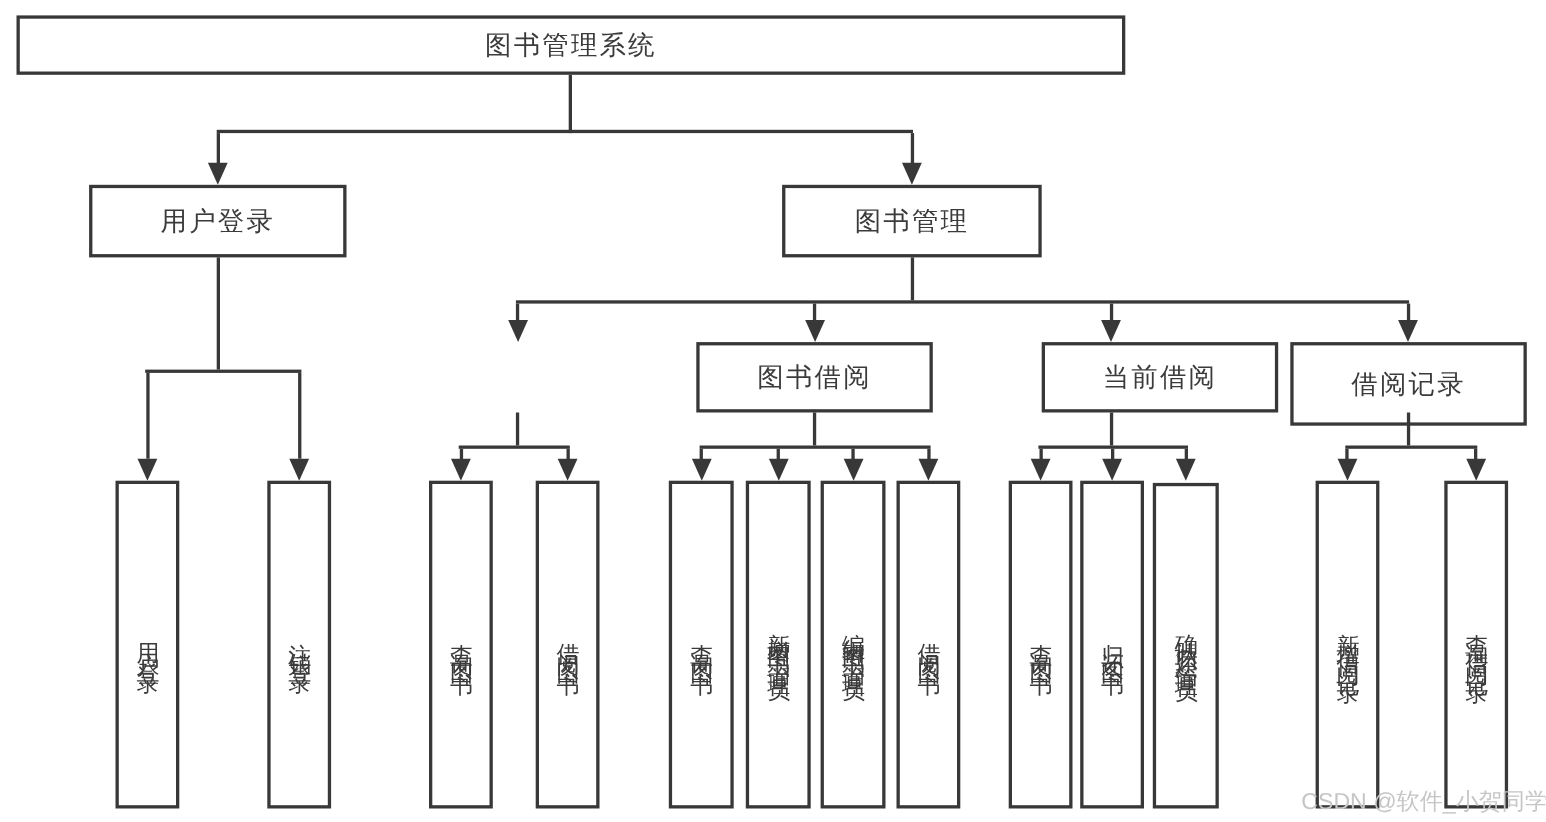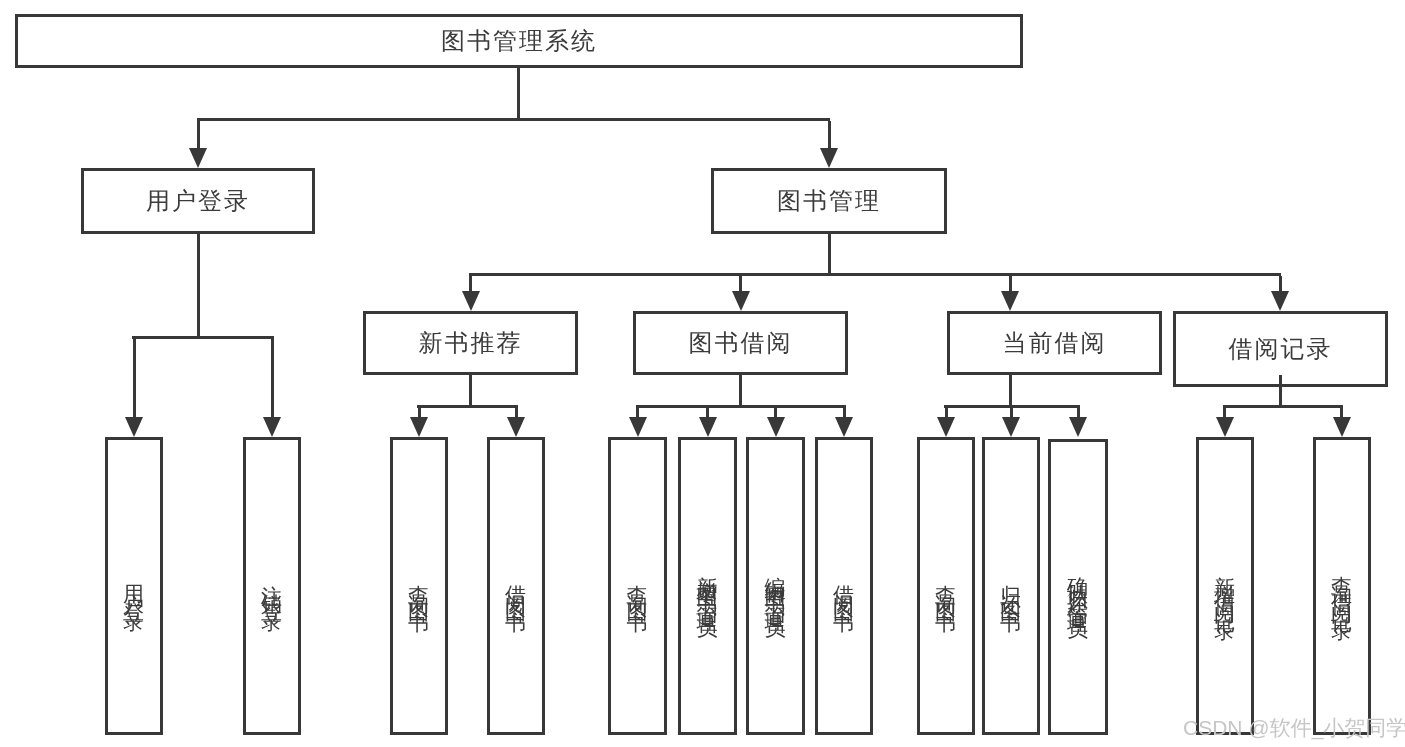--- a/index.html
+++ b/index.html
@@ -92,23 +92,20 @@
   <div class="hline" style="left:469px;top:273px;width:812px;height:3px;"></div>
   <div class="vline" style="left:469px;top:276px;width:3px;height:17px;"></div>
   <div class="tri" style="left:461.5px;top:291px;"></div>
   <div class="vline" style="left:739px;top:276px;width:3px;height:17px;"></div>
   <div class="tri" style="left:731.5px;top:291px;"></div>
   <div class="vline" style="left:1008.5px;top:276px;width:3px;height:17px;"></div>
   <div class="tri" style="left:1001px;top:291px;"></div>
   <div class="vline" style="left:1278.5px;top:276px;width:3px;height:17px;"></div>
   <div class="tri" style="left:1271px;top:291px;"></div>
 
-  <div class="box hbox" style="left:363px;top:311px;width:215px;height:64px;">
-    <span>新书推荐</span>
-  </div>
   <div class="box hbox" style="left:633px;top:311px;width:215px;height:64px;">
     <span>图书借阅</span>
   </div>
   <div class="box hbox" style="left:947px;top:311px;width:215px;height:64px;">
     <span>当前借阅</span>
   </div>
   <div class="box hbox" style="left:1173px;top:311px;width:215px;height:76px;">
     <span>借阅记录</span>
   </div>
 

